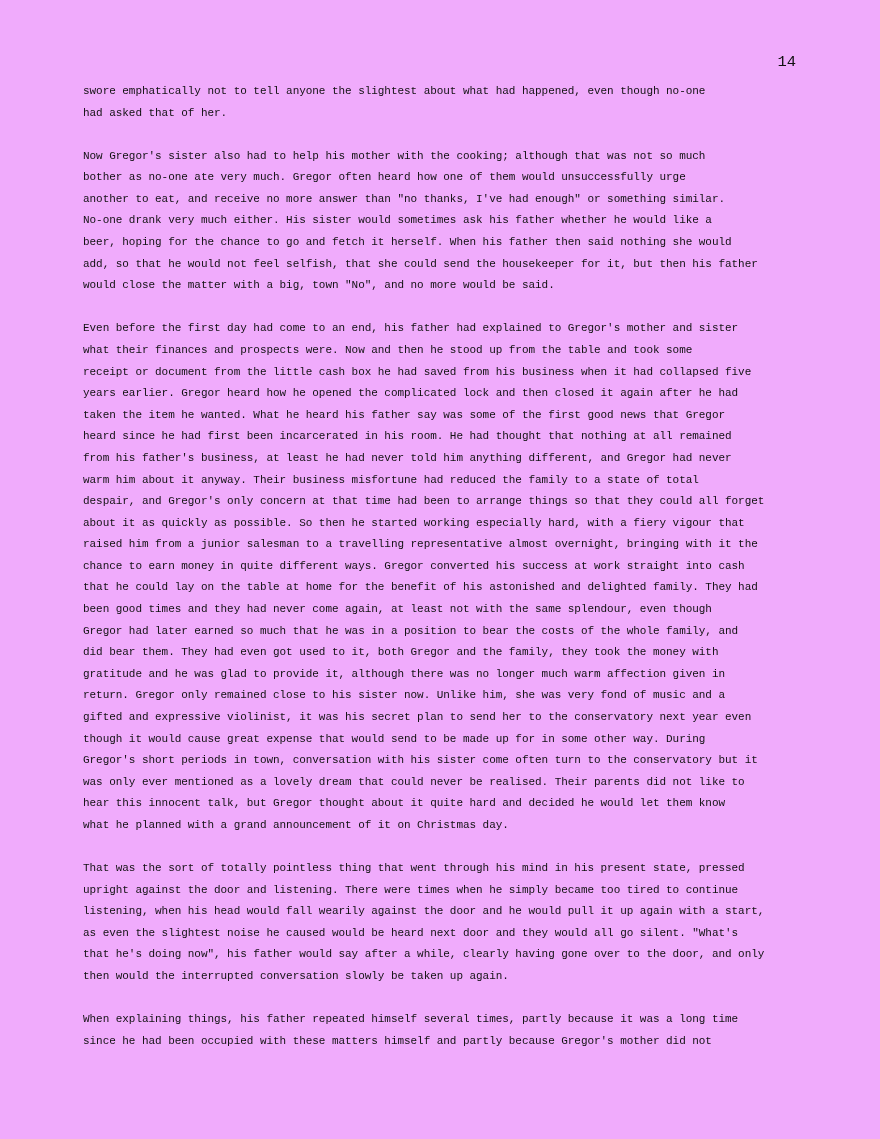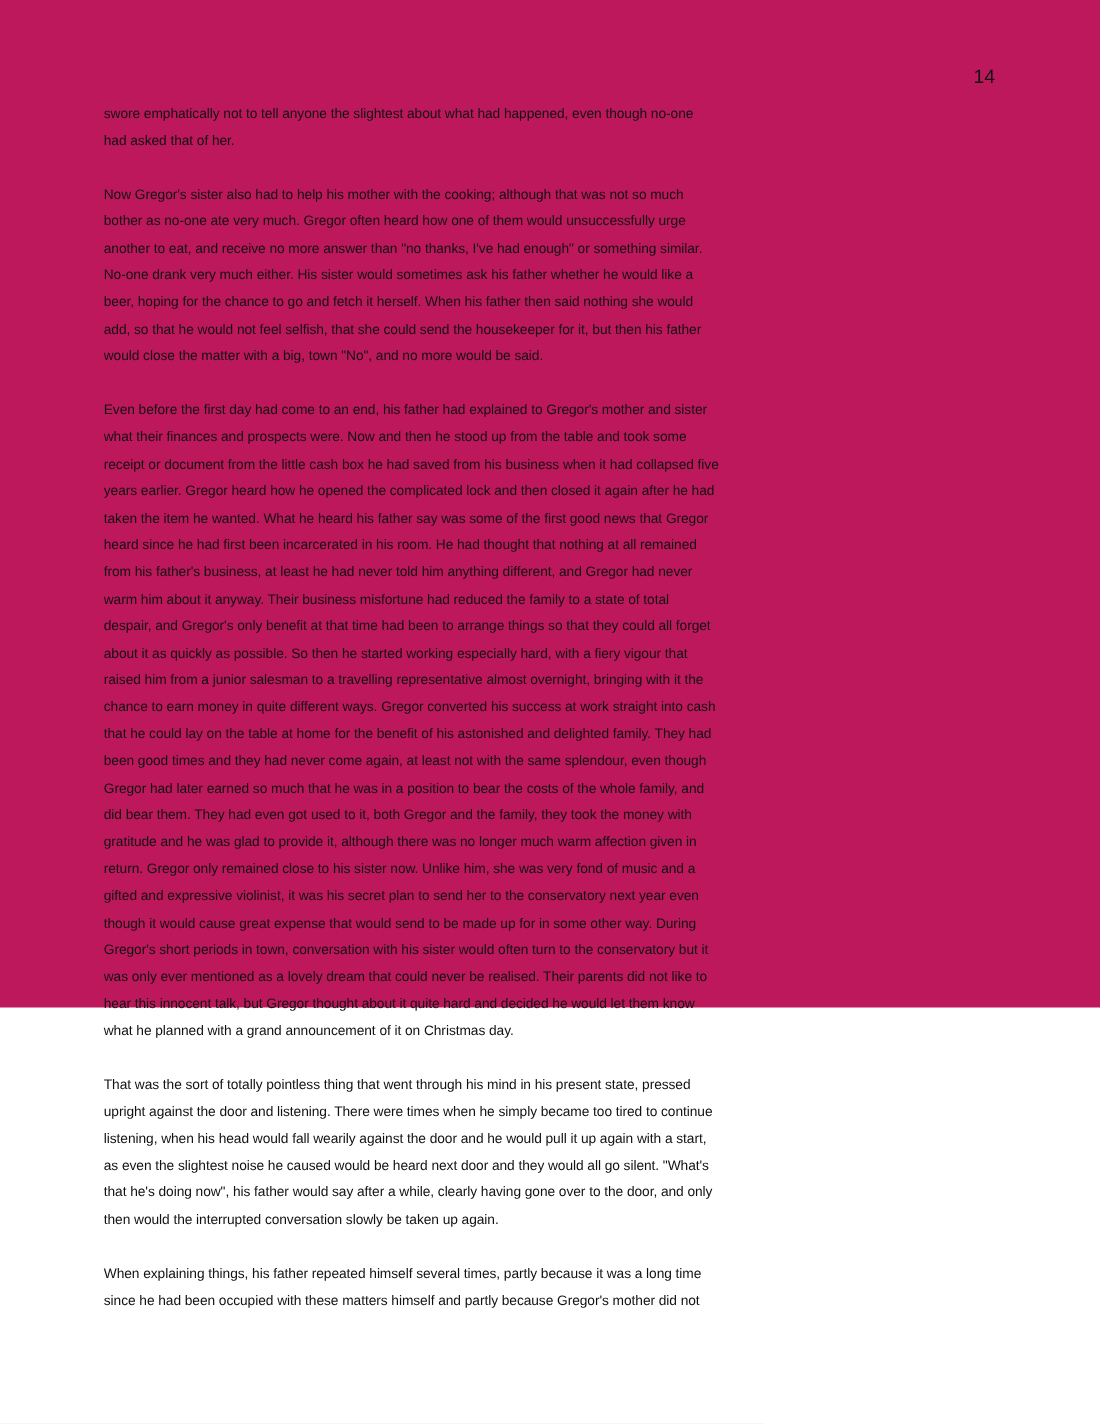--- a/index.html
+++ b/index.html
@@ -12,22 +12,23 @@
       height: 1139px;
       position: relative;
       overflow: hidden;
       font-family: "Liberation Sans", sans-serif;
       color: #111111;
     }
     .page {
       position: absolute;
       left: 0; top: 0;
       width: 880px;
-      height: 806px;
-      background: #be185d;
+      height: 1139px;
+      background: #f0abfc;
+      font-family: Liberation Mono, monospace;
     }
     .page-number {
       position: absolute;
       top: 52px;
       right: 84px;
       font-size: 15.5px;
       line-height: 20px;
     }
     .body-text {
       position: absolute;
@@ -71,33 +72,33 @@
 
     <p class="para">
       <span class="line">Even before the first day had come to an end, his father had explained to Gregor's mother and sister</span>
       <span class="line">what their finances and prospects were. Now and then he stood up from the table and took some</span>
       <span class="line">receipt or document from the little cash box he had saved from his business when it had collapsed five</span>
       <span class="line">years earlier. Gregor heard how he opened the complicated lock and then closed it again after he had</span>
       <span class="line">taken the item he wanted. What he heard his father say was some of the first good news that Gregor</span>
       <span class="line">heard since he had first been incarcerated in his room. He had thought that nothing at all remained</span>
       <span class="line">from his father's business, at least he had never told him anything different, and Gregor had never</span>
       <span class="line">warm him about it anyway. Their business misfortune had reduced the family to a state of total</span>
-      <span class="line">despair, and Gregor's only benefit at that time had been to arrange things so that they could all forget</span>
+      <span class="line">despair, and Gregor's only concern at that time had been to arrange things so that they could all forget</span>
       <span class="line">about it as quickly as possible. So then he started working especially hard, with a fiery vigour that</span>
       <span class="line">raised him from a junior salesman to a travelling representative almost overnight, bringing with it the</span>
       <span class="line">chance to earn money in quite different ways. Gregor converted his success at work straight into cash</span>
       <span class="line">that he could lay on the table at home for the benefit of his astonished and delighted family. They had</span>
       <span class="line">been good times and they had never come again, at least not with the same splendour, even though</span>
       <span class="line">Gregor had later earned so much that he was in a position to bear the costs of the whole family, and</span>
       <span class="line">did bear them. They had even got used to it, both Gregor and the family, they took the money with</span>
       <span class="line">gratitude and he was glad to provide it, although there was no longer much warm affection given in</span>
       <span class="line">return. Gregor only remained close to his sister now. Unlike him, she was very fond of music and a</span>
       <span class="line">gifted and expressive violinist, it was his secret plan to send her to the conservatory next year even</span>
       <span class="line">though it would cause great expense that would send to be made up for in some other way. During</span>
-      <span class="line">Gregor's short periods in town, conversation with his sister would often turn to the conservatory but it</span>
+      <span class="line">Gregor's short periods in town, conversation with his sister come often turn to the conservatory but it</span>
       <span class="line">was only ever mentioned as a lovely dream that could never be realised. Their parents did not like to</span>
       <span class="line">hear this innocent talk, but Gregor thought about it quite hard and decided he would let them know</span>
       <span class="line">what he planned with a grand announcement of it on Christmas day.</span>
     </p>
 
     <p class="para">
       <span class="line">That was the sort of totally pointless thing that went through his mind in his present state, pressed</span>
       <span class="line">upright against the door and listening. There were times when he simply became too tired to continue</span>
       <span class="line">listening, when his head would fall wearily against the door and he would pull it up again with a start,</span>
       <span class="line">as even the slightest noise he caused would be heard next door and they would all go silent. "What's</span>

